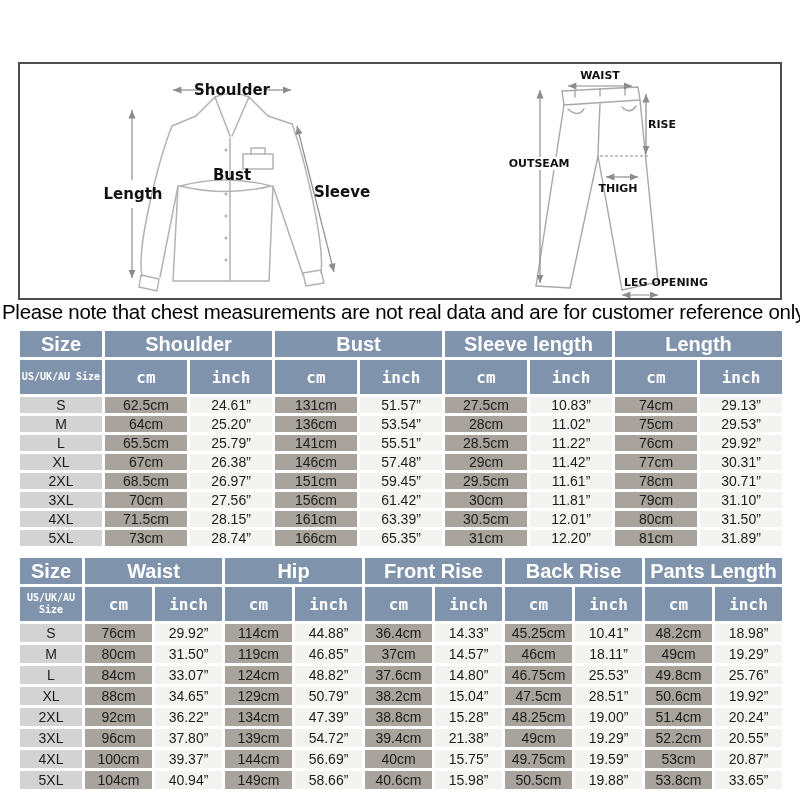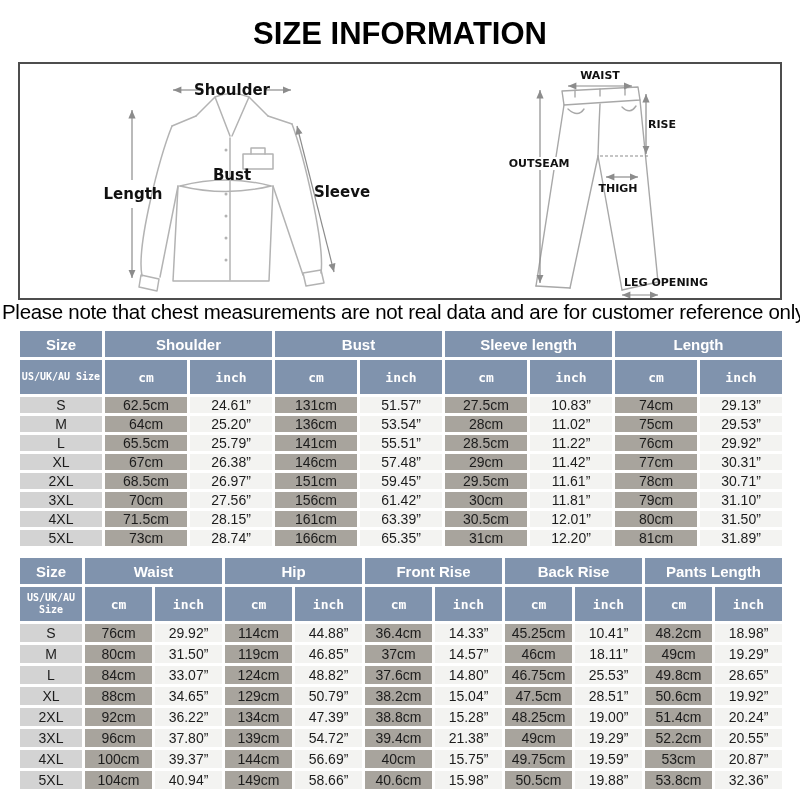--- a/index.html
+++ b/index.html
@@ -13,41 +13,40 @@
   .svg-shirt{position:absolute;left:0px;top:0px;}
   .svg-pants{position:absolute;left:390px;top:0px;}
   .note{position:absolute;top:300px;left:2px;width:798px;white-space:nowrap;
         font-size:20.5px;color:#000;letter-spacing:-0.3px;
         font-family:"Liberation Sans",sans-serif;}
   table.size-table{position:absolute;left:17px;border-collapse:separate;
         border-spacing:3px;table-layout:fixed;width:768px;}
   #table1{top:328px;}
   #table2{top:555px;}
   td{text-align:center;vertical-align:middle;overflow:hidden;white-space:nowrap;padding:0;}
-  .h-group{background:#8093ad;color:#fff;font-weight:bold;font-size:15px;height:26px;
+  .h-group{background:#8093ad;color:#fff;font-weight:bold;font-size:20px;height:26px;
            font-family:"Liberation Sans",sans-serif;}
-  .h-sub{background:#8093ad;color:#fff;font-weight:bold;font-size:13px;height:34px;
+  .h-sub{background:#8093ad;color:#fff;font-weight:bold;font-size:16px;height:34px;
          font-family:"DejaVu Sans Mono",monospace;}
   .h-sizesub{font-size:10px;line-height:1.2;white-space:normal;text-align:center;}
   .c-size{background:#d3d3d3;}
   .c-cm{background:#a8a49d;}
   .c-inch{background:#f3f3f1;}
   #table1 tbody td{height:16px;font-size:14px;color:#1c1c1c;}
   #table2 tbody td{height:18px;font-size:14px;color:#1c1c1c;}
   svg text{font-family:"DejaVu Sans",sans-serif;font-weight:bold;fill:#111;}
   .garment{stroke:#b3b3b3;fill:none;stroke-width:1.5;stroke-linejoin:round;stroke-linecap:round;}
   .garment2{stroke:#a8a8a8;fill:none;stroke-width:1.4;stroke-linejoin:round;stroke-linecap:round;}
   .arrow{stroke:#8c8c8c;fill:none;stroke-width:1.2;}
 </style>
 </head>
 <body>
 
 <div id="page">
 
-  <div class="title">SIZE INFORMATION</div>
 
   <div class="diagram-box">
 
     <svg class="svg-shirt" width="380" height="234" viewBox="0 0 380 234">
       <defs>
         <marker id="s-ae" markerWidth="9" markerHeight="8" refX="7" refY="3" orient="auto">
           <path d="M0,0 L7,3 L0,6 Z" fill="#8c8c8c"></path>
           </marker>
         <marker id="s-as" markerWidth="9" markerHeight="8" refX="0" refY="3" orient="auto">
           <path d="M7,0 L0,3 L7,6 Z" fill="#8c8c8c"></path>
@@ -312,21 +311,21 @@
           <td class="c-size">L</td>
           <td class="c-cm">84cm</td>
           <td class="c-inch">33.07”</td>
           <td class="c-cm">124cm</td>
           <td class="c-inch">48.82”</td>
           <td class="c-cm">37.6cm</td>
           <td class="c-inch">14.80”</td>
           <td class="c-cm">46.75cm</td>
           <td class="c-inch">25.53”</td>
           <td class="c-cm">49.8cm</td>
-          <td class="c-inch">28.65”</td>
+          <td class="c-inch">25.76”</td>
         </tr>
         <tr>
           <td class="c-size">XL</td>
           <td class="c-cm">88cm</td>
           <td class="c-inch">34.65”</td>
           <td class="c-cm">129cm</td>
           <td class="c-inch">50.79”</td>
           <td class="c-cm">38.2cm</td>
           <td class="c-inch">15.04”</td>
           <td class="c-cm">47.5cm</td>
@@ -377,18 +376,18 @@
           <td class="c-size">5XL</td>
           <td class="c-cm">104cm</td>
           <td class="c-inch">40.94”</td>
           <td class="c-cm">149cm</td>
           <td class="c-inch">58.66”</td>
           <td class="c-cm">40.6cm</td>
           <td class="c-inch">15.98”</td>
           <td class="c-cm">50.5cm</td>
           <td class="c-inch">19.88”</td>
           <td class="c-cm">53.8cm</td>
-          <td class="c-inch">32.36”</td>
+          <td class="c-inch">33.65”</td>
         </tr>
       </tbody>
   </table>
 
 </div>
 
 </body></html>

